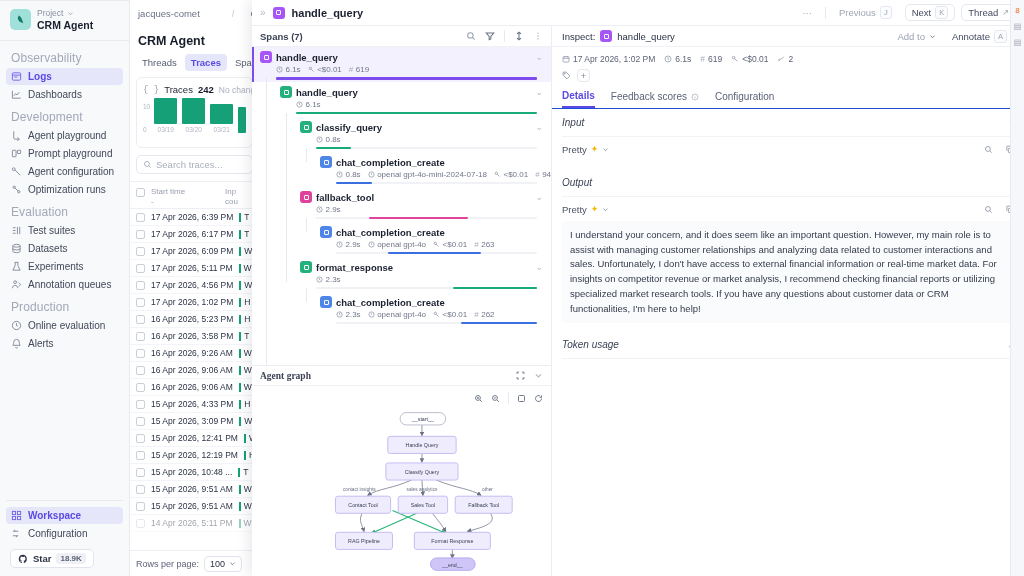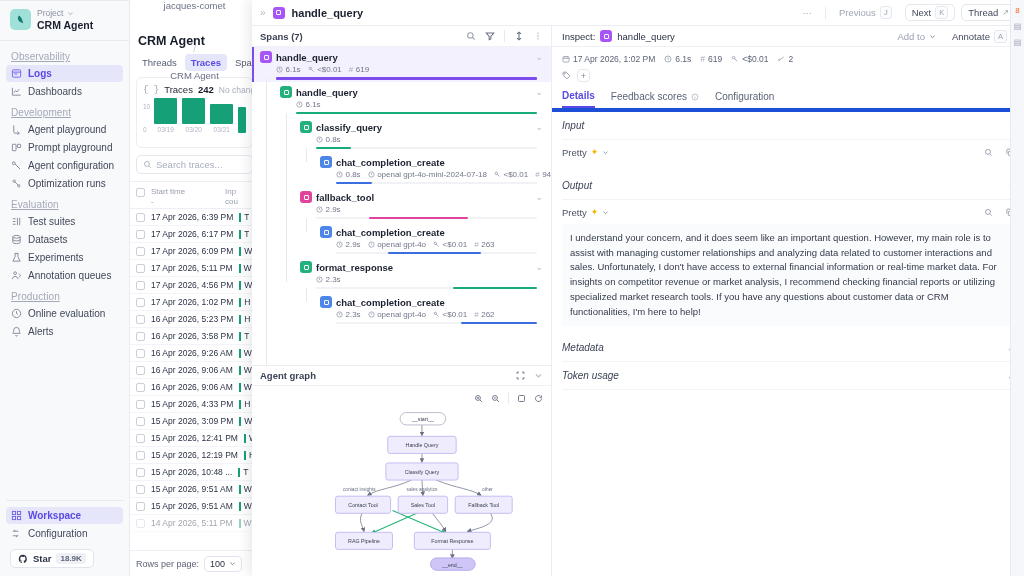--- a/index.html
+++ b/index.html
@@ -29,21 +29,21 @@
   .project-avatar {
     width: 21px; height: 21px; border-radius: 5px; background: #9fe0d8;
     display: flex; align-items: center; justify-content: center; flex: 0 0 21px;
   }
   .project-meta { display: flex; flex-direction: column; gap: 1px; min-width: 0; }
   .project-label { font-size: 8.5px; color: #8b91a3; display: flex; align-items: center; gap: 2px; }
   .project-name { font-size: 10.5px; font-weight: 700; color: #1b2030; white-space: nowrap; }
 
   .nav { padding: 4px 6px 0; flex: 1; overflow: hidden; }
   .nav-group-title {
-    font-size: 10px; color: #a3a8b8; padding: 6px 5px 3px; letter-spacing: .1px; text-decoration: underline;
+    font-size: 12px; color: #a3a8b8; padding: 6px 5px 3px; letter-spacing: .1px;
   }
   .nav-item {
     display: flex; align-items: center; gap: 6px; height: 17px;
     padding: 0 5px; border-radius: 4px; color: #414859; font-size: 10px;
     white-space: nowrap; cursor: pointer; margin-bottom: 1px;
   }
   .nav-item.active { background: #e6e6fb; color: #5a4ae3; font-weight: 600; }
   .nav-ico { width: 11px; height: 11px; flex: 0 0 11px; display: block; opacity: .85; }
 
   .sb-bottom { padding: 0 6px 8px; }
@@ -56,21 +56,21 @@
     background: #eef0f5; border-radius: 3px; padding: 1px 4px;
     font-size: 8px; color: #5c6377; font-weight: 600;
   }
 
   
   .traces {
     width: 130px; flex: 0 0 130px; height: 576px; background: #fff;
     border-right: 1px solid #e8eaf0; overflow: hidden; position: relative;
   }
   .traces-topbar { height: 26px; display: flex; align-items: center; padding: 0 8px;
-    font-size: 9.5px; color: #6b7285; gap: 16px; white-space: nowrap; flex-direction: column; }
+    font-size: 9.5px; color: #6b7285; gap: 16px; white-space: nowrap; }
   .crumb-sep { color: #c2c7d4; }
   .traces-title { font-size: 12.5px; font-weight: 700; padding: 8px 8px 6px; color: #171c2b; }
   .tabs-row { display: flex; gap: 2px; padding: 0 6px 6px; }
   .tab {
     font-size: 9.5px; padding: 3px 6px; border-radius: 4px; color: #565d70; cursor: pointer;
     white-space: nowrap;
   }
   .tab.active { background: #e6e6fb; color: #5a4ae3; font-weight: 600; }
   .panel-card {
     margin: 0 6px 7px; border: 1px solid #ebedf2; border-radius: 6px; padding: 6px;
@@ -172,21 +172,21 @@
   .span-chev { margin-left: auto; color: #b4b9c6; font-size: 9px; }
   .span-meta { display: flex; align-items: center; gap: 7px; margin-top: 2px; font-size: 8px; color: #71778a; white-space: nowrap; }
   .span-meta .mi { display: inline-flex; align-items: center; gap: 2.5px; }
   .span-track { margin-top: 3px; height: 2px; background: #f1f2f6; border-radius: 1px; position: relative; }
   .span-fill { position: absolute; top: 0; height: 2px; border-radius: 1px; }
   .tree-indent { position: absolute; border-left: 1px solid #e7e9f0; }
 
   
   .graph-panel { border-top: 1px solid #ecedf2; height: 211px; flex: 0 0 211px; display: flex; flex-direction: column; }
   .graph-head { height: 20px; display: flex; align-items: center; padding: 0 8px; font-size: 9.5px;
-    font-weight: 600; color: #3b4255; border-bottom: 1px solid #f0f1f6; }
+    font-weight: 600; color: #3b4255; border-bottom: 1px solid #f0f1f6; font-family: Liberation Serif, serif; }
   .graph-head-icons { margin-left: auto; display: flex; align-items: center; gap: 9px; }
   .graph-canvas { position: relative; flex: 1; overflow: hidden; }
   .graph-tools { position: absolute; right: 8px; top: 6px; display: flex; align-items: center; gap: 8px; }
 
   
   .inspect-col { flex: 1; display: flex; flex-direction: column; min-width: 0; position: relative; }
   .inspect-head {
     height: 21px; display: flex; align-items: center; gap: 5px; padding: 0 10px;
     border-bottom: 1px solid #f0f1f6; flex: 0 0 21px;
   }
@@ -195,21 +195,21 @@
   .inspect-head-right { margin-left: auto; display: flex; align-items: center; gap: 2px; }
   .meta-row {
     display: flex; align-items: center; gap: 9px; padding: 7px 10px 0;
     font-size: 8.5px; color: #5c6377; white-space: nowrap;
   }
   .tag-row { display: flex; align-items: center; gap: 6px; padding: 5px 10px 0; }
   .tag-plus {
     border: 1px solid #e4e7ee; border-radius: 4px; width: 13px; height: 13px;
     display: flex; align-items: center; justify-content: center; font-size: 9px; color: #7d8496;
   }
-  .itabs { display: flex; gap: 16px; padding: 8px 10px 0; border-bottom: 4px solid #1d4ed8; }
+  .itabs { display: flex; gap: 16px; padding: 8px 10px 0; border-bottom: 1px solid #1d4ed8; }
   .itab { font-size: 10px; color: #5c6377; padding-bottom: 5px; cursor: pointer; display: flex; align-items: center; gap: 4px; }
   .itab.active { color: #5a4ae3; font-weight: 600; border-bottom: 2px solid #5a4ae3; }
   .insp-scroll { flex: 1; overflow: hidden; padding: 0 10px; }
   .sec-head {
     display: flex; align-items: center; height: 28px; font-size: 10px; color: #3b4255;
     border-bottom: 1px solid #f2f3f7;
     font-style: italic;
   }
   .sec-chev { margin-left: auto; color: #b4b9c6; font-size: 9px; }
   .pretty-bar {
@@ -1126,24 +1126,20 @@
                   <rect x="9" y="9" width="11" height="11" rx="2"></rect>
                   <path d="M5 15V5a2 2 0 012-2h8"></path>
                 </svg>
             </span>
           </div>
           <div class="content-box">I understand your concern, and it does seem like an important question. However, my main role is to assist with managing customer relationships and analyzing data related to customer interactions and sales. Unfortunately, I don't have access to external financial information or real-time market data. For insights on competitor revenue or market analysis, I recommend checking financial reports or utilizing specialized market research tools. If you have any questions about customer data or CRM functionalities, I'm here to help!</div>
 
           <div class="sec-spacer"></div>
 
           <div class="sec-head">
-            <span>Metadata</span>
-            <span class="sec-chev">⌄</span>
-          </div>
-          <div class="sec-head">
             <span>Token usage</span>
             <span class="sec-chev">⌄</span>
           </div>
         </div>
       </div>
     </div>
   </div>
 
   <div class="right-rail">
     <span style="color:#f2641e;font-size:8px">8</span>

